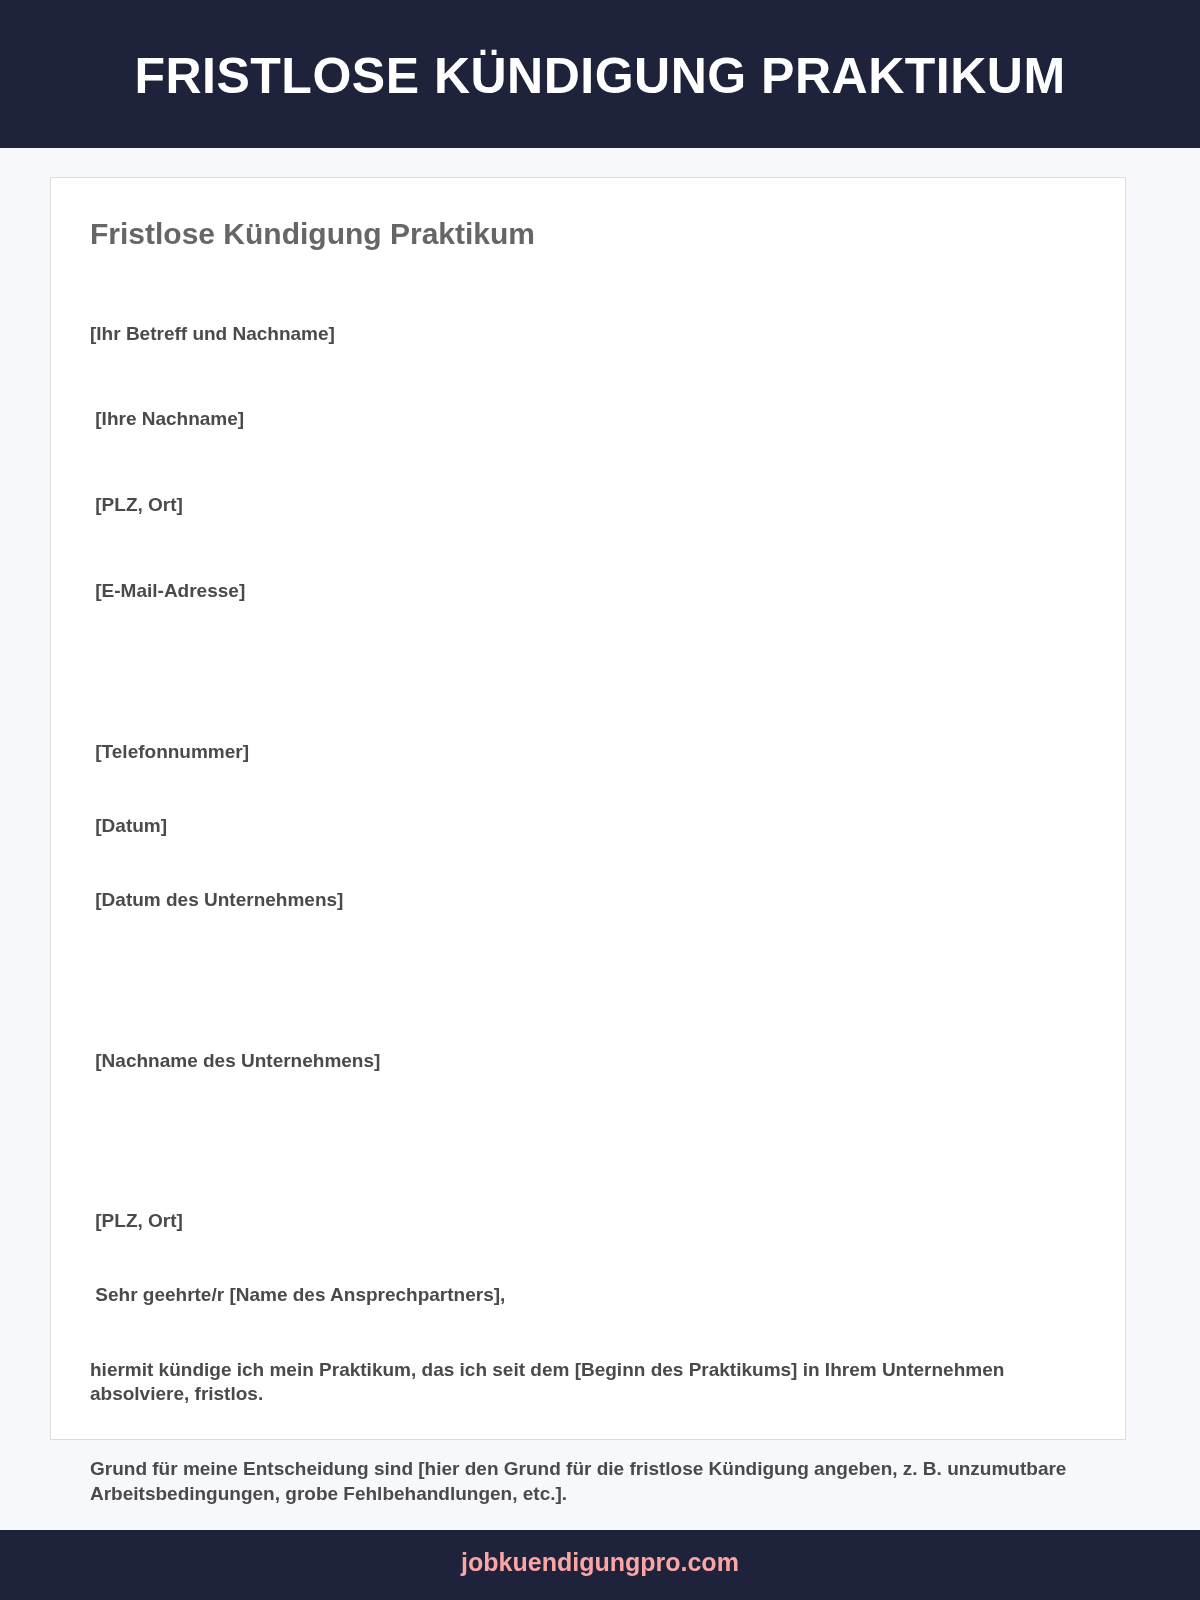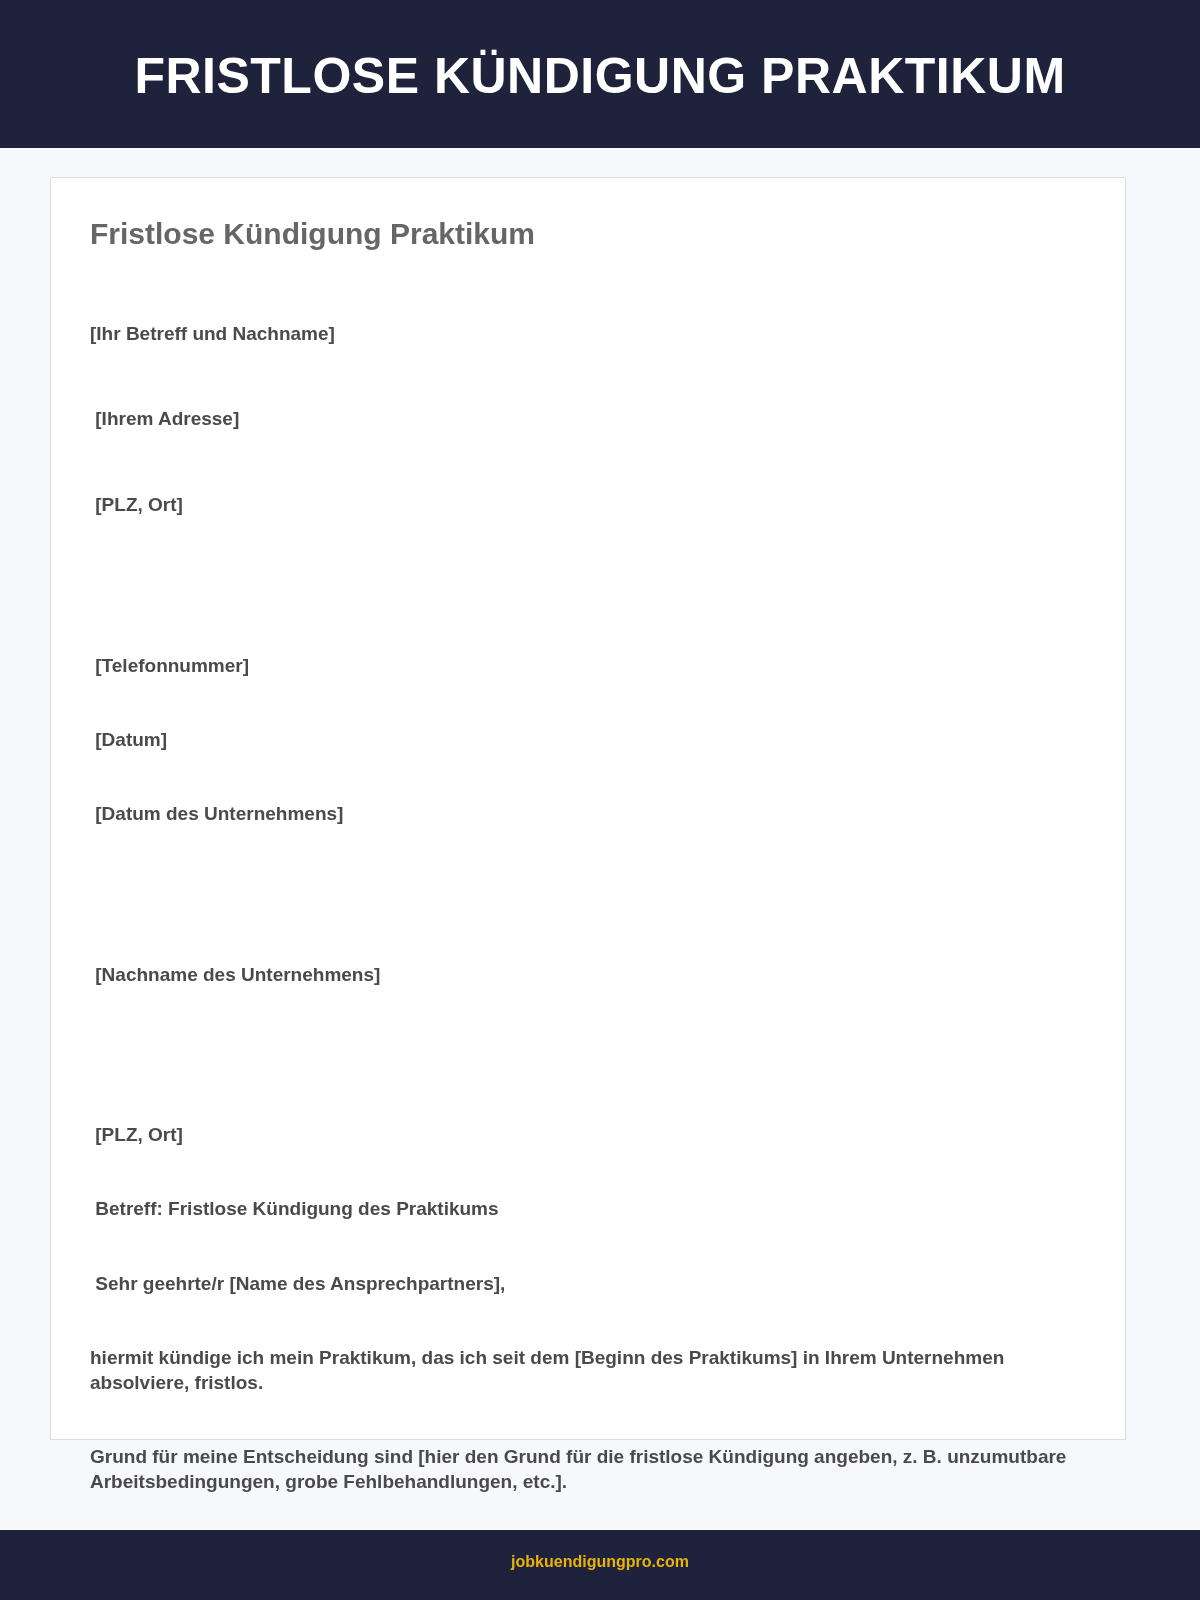--- a/index.html
+++ b/index.html
@@ -79,55 +79,55 @@
       left: 0;
       top: 1530px;
       width: 1200px;
       height: 70px;
       background: #1e223b;
       display: flex;
       align-items: center;
       justify-content: center;
     }
     .site-footer span {
-      color: #eab308;
-      font-size: 16px;
+      color: #fca5a5;
+      font-size: 25px;
       font-weight: bold;
       padding-bottom: 6px;
     }
   </style>
 </head>
 <body>
 
 <div class="page">
 
   <header class="site-header">
     <h1>FRISTLOSE KÜNDIGUNG PRAKTIKUM</h1>
   </header>
 
   <main class="card">
     <div class="card-inner">
       <h2 class="doc-title">Fristlose Kündigung Praktikum</h2>
 
       <div class="letter">
         <p>[Ihr Betreff und Nachname]</p>
-        <p> [Ihrem Adresse]</p>
+        <p> [Ihre Nachname]</p>
         <p> [PLZ, Ort]</p>
+        <p> [E-Mail-Adresse]</p>
 
         <div class="block">
           <span class="line"> [Telefonnummer]</span>
           <span class="line"> [Datum]</span>
           <span class="line"> [Datum des Unternehmens]</span>
         </div>
 
         <p> [Nachname des Unternehmens]</p>
 
         <div class="block">
           <span class="line"> [PLZ, Ort]</span>
-          <span class="line"> Betreff: Fristlose Kündigung des Praktikums</span>
           <span class="line"> Sehr geehrte/r [Name des Ansprechpartners],</span>
           <span class="line">hiermit kündige ich mein Praktikum, das ich seit dem [Beginn des Praktikums] in Ihrem Unternehmen absolviere, fristlos.</span>
           <span class="line">Grund für meine Entscheidung sind [hier den Grund für die fristlose Kündigung angeben, z. B. unzumutbare Arbeitsbedingungen, grobe Fehlbehandlungen, etc.].</span>
           
           
           
           
           
           
         </div>

